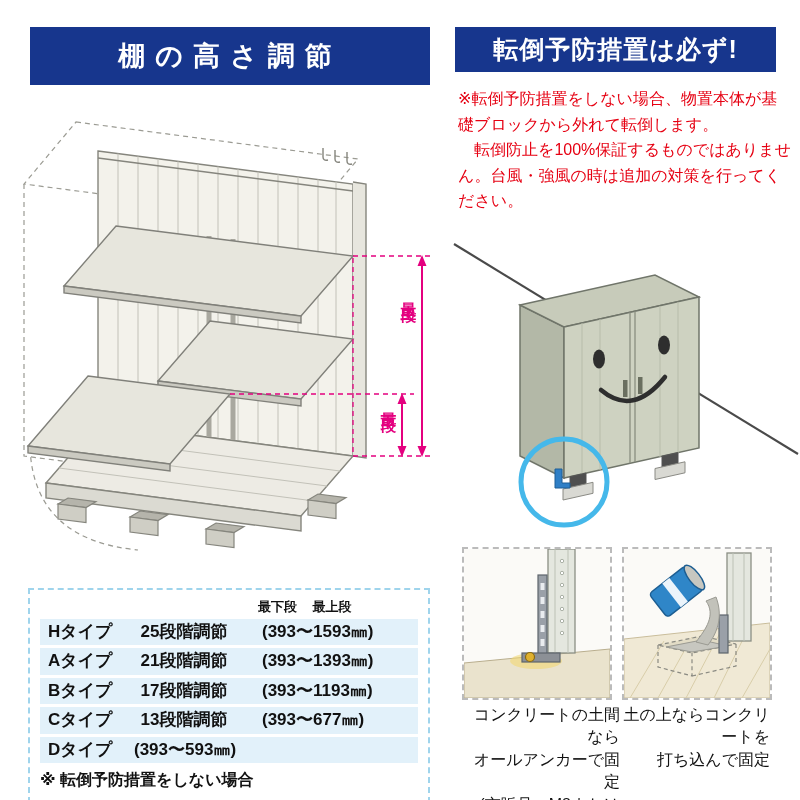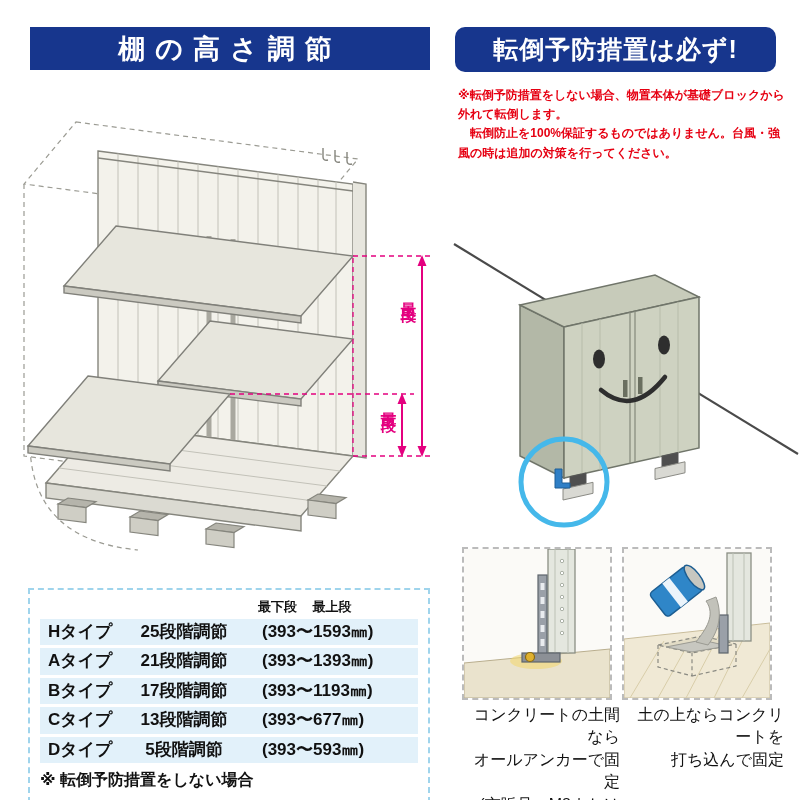--- a/index.html
+++ b/index.html
@@ -2,50 +2,50 @@
 <html><head>
 <meta charset="utf-8">
 <style>
   * { margin:0; padding:0; box-sizing:border-box; }
   html,body { width:800px; height:800px; background:#fff;
     font-family:"Liberation Sans","DejaVu Sans",sans-serif; color:#111; }
   #stage { position:relative; width:800px; height:800px; background:#fff; overflow:hidden; }
 
   .hdr { position:absolute; background:#17368d; color:#fff; font-weight:bold;
          display:flex; align-items:center; justify-content:center; }
-  #hdr-left  { left:30px;  top:27px; width:400px; height:43px; font-size:27px; letter-spacing:10px; }
-  #hdr-right { left:455px; top:27px; width:321px; height:45px; font-size:25px; letter-spacing:1px;border-radius:10px; }
+  #hdr-left  { left:30px;  top:27px; width:400px; height:58px; font-size:27px; letter-spacing:10px; }
+  #hdr-right { left:455px; top:27px; width:321px; height:45px; font-size:25px; letter-spacing:1px; }
 
   #shelf-svg { position:absolute; left:18px; top:76px; width:430px; height:500px; }
   .vlabel { writing-mode:vertical-rl; text-orientation:upright; fill:#e4007f;
             font-size:15.5px; font-weight:bold; letter-spacing:2px; }
 
   #spec-table { position:absolute; left:28px; top:588px; width:402px;
                 border:2px dashed #9fd4ec; background:#fff; padding:8px 10px 10px; }
   .t-hdr  { display:grid; grid-template-columns:76px 128px 1fr; font-size:13px; font-weight:bold; margin-bottom:3px; }
   .t-hdr span { grid-column:3; padding-left:14px; word-spacing:12px; }
   .t-row  { display:grid; grid-template-columns:76px 128px 1fr; background:#e2f1fa;
             margin-bottom:3px; padding:3px 4px; font-size:17px; font-weight:bold; line-height:1.2; }
   .t-type { padding-left:4px; }
   .t-steps{ text-align:center; }
   .t-range{ padding-left:14px; }
   .t-note { margin-top:7px; font-size:16px; font-weight:bold; }
 
   #warning { position:absolute; left:458px; top:86px; width:334px; color:#e60012;
-             font-size:12px; line-height:1.6; white-space:pre-line; font-weight:700; }
+             font-size:16px; line-height:1.6; white-space:pre-line; font-weight:400; }
 
   #shed-svg { position:absolute; left:452px; top:220px; width:348px; height:308px; }
 
   .thumb { position:absolute; top:547px; width:150px; height:153px; border:2px dashed #bbb; background:#fff; }
   #thumb1 { left:462px; }
   #thumb2 { left:622px; }
   .caption { position:absolute; top:704px; width:158px; font-size:16px; line-height:1.4;
              white-space:pre-line; color:#111;text-align:right; }
   #cap1 { left:462px; }
-  #cap2 { left:626px; }
+  #cap2 { left:612px; }
 </style>
 </head>
 <body>
 
 <div id="stage">
 
   <div class="hdr" id="hdr-left">棚の高さ調節</div>
   <div class="hdr" id="hdr-right">転倒予防措置は必ず!</div>
 
   <svg id="shelf-svg" viewBox="0 0 430 500">
@@ -132,21 +132,20 @@
       <span class="t-steps">17段階調節</span>
       <span class="t-range">(393〜1193㎜)</span>
     </div>
     <div class="t-row">
       <span class="t-type">Cタイプ</span>
       <span class="t-steps">13段階調節</span>
       <span class="t-range">(393〜677㎜)</span>
     </div>
     <div class="t-row">
       <span class="t-type">Dタイプ</span>
-      <span class="t-steps">5段階調節</span>
       <span class="t-range">(393〜593㎜)</span>
     </div>
     <div class="t-note">※ 転倒予防措置をしない場合</div>
   </div>
 
   <div id="warning">※転倒予防措置をしない場合、物置本体が基礎ブロックから外れて転倒します。
 　転倒防止を100%保証するものではありません。台風・強風の時は追加の対策を行ってください。</div>
 
   <svg id="shed-svg" viewBox="0 0 348 308">
     <path d="M2,24 L346,234" stroke="#4a4a4a" stroke-width="2.2" fill="none"></path>

